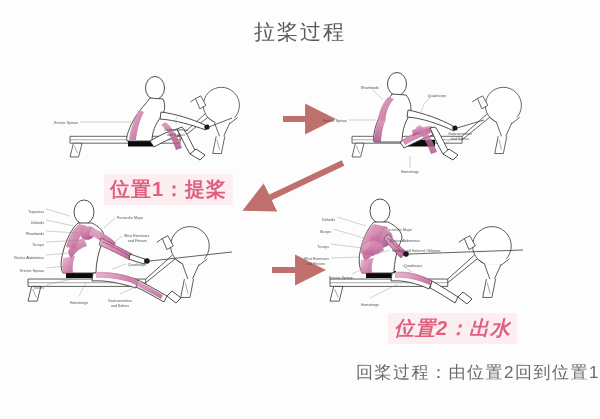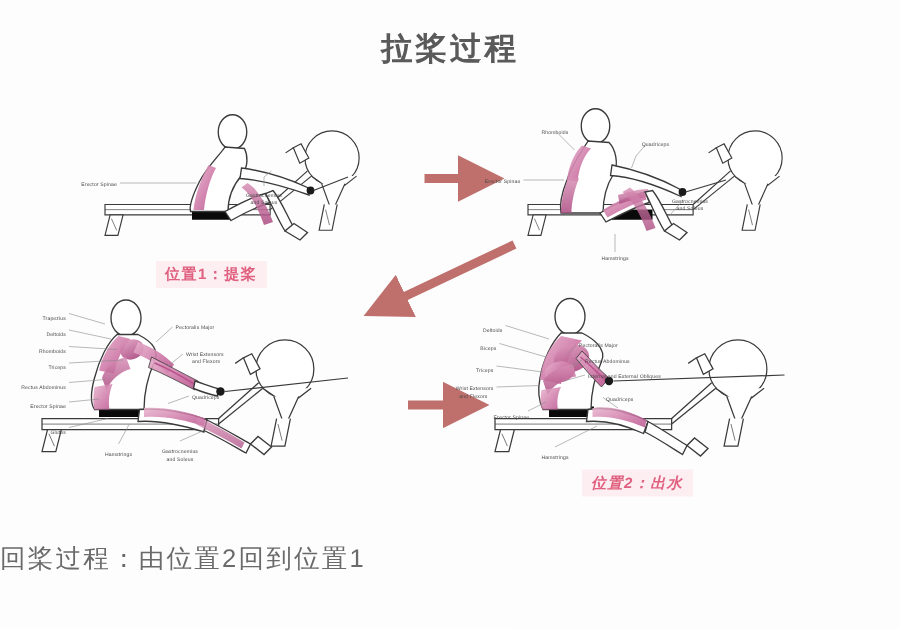--- a/index.html
+++ b/index.html
@@ -6,28 +6,28 @@
   body{
     width:600px;height:419px;overflow:hidden;position:relative;
     font-family:"Liberation Sans","DejaVu Sans",sans-serif;
     background:#fdfdfd;
   }
   #stage{position:absolute;left:0;top:0;width:600px;height:419px;}
   svg.diagram{position:absolute;left:0;top:0;width:600px;height:419px;}
 
   .title{
     position:absolute;left:0;top:18px;width:600px;text-align:center;
-    font-size:21px;color:#5a5a5a;letter-spacing:2px;font-weight:700;
+    font-size:21px;color:#5a5a5a;letter-spacing:2px;font-weight:400;
   }
   .caption{
-    position:absolute;left:0;top:361px;width:600px;text-align:left;
+    position:absolute;left:0;top:361px;width:600px;text-align:right;
     font-size:17px;color:#6a6a6a;letter-spacing:1.5px;
   }
   .poslabel{
-    position:absolute;font-size:10px;font-weight:700;color:#e0607f;
+    position:absolute;font-size:20px;font-weight:700;color:#e0607f;
     background:#fdeef2;padding:2px 6px;letter-spacing:1px;white-space:nowrap;
   }
   #pos1{left:104px;top:174px;}
   #pos2{left:388px;top:313px;font-style:italic;}
 
   .mlabel{
     position:absolute;font-size:3.4px;color:#4a4a4a;
     line-height:1.25;white-space:nowrap;letter-spacing:0.1px;
   }
   .mlabel.r{text-align:right;}

